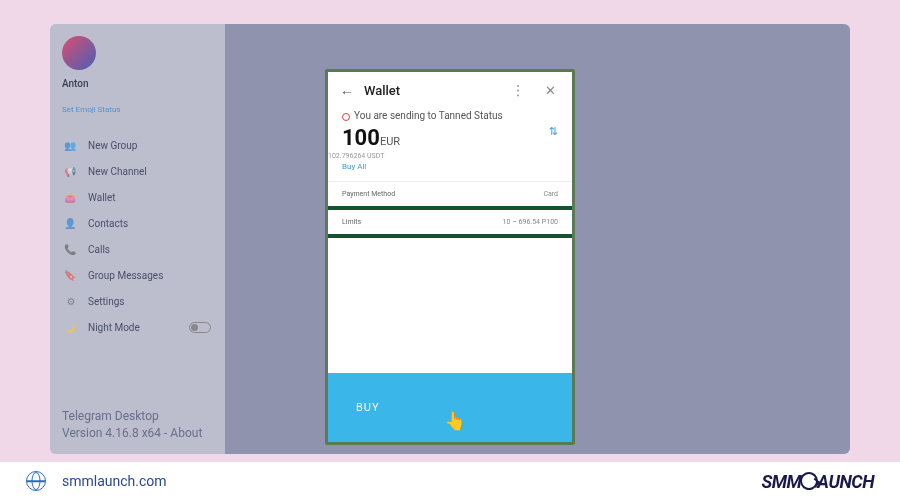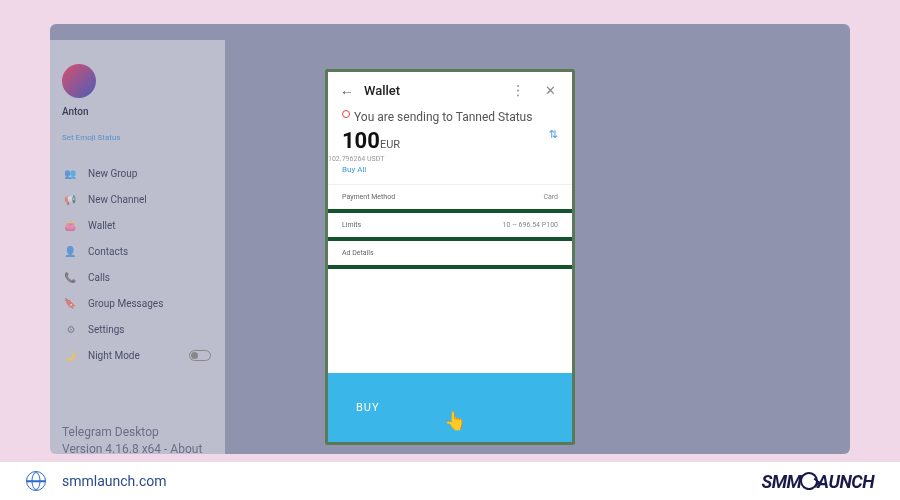--- a/index.html
+++ b/index.html
@@ -1,34 +1,34 @@
 <!DOCTYPE html>
 <html><head>
 <meta charset="utf-8">
 <style>
 *{margin:0;padding:0;box-sizing:border-box;font-family:-apple-system,BlinkMacSystemFont,"Segoe UI",Roboto,sans-serif}
 body{width:900px;height:500px;background:#f0d8e8;position:relative;overflow:hidden}
 .outer-frame{position:absolute;left:50px;top:24px;width:800px;height:430px;background:#8f93ad;border-radius:6px;overflow:hidden}
-.sidebar{position:absolute;left:0;top:16px;width:175px;height:100%;background:rgba(255,255,255,0.4);padding:24px 12px}
+.sidebar{position:absolute;left:0;top:0;width:175px;height:100%;background:rgba(255,255,255,0.4);padding:12px 12px}
 .avatar{width:34px;height:34px;border-radius:50%;background:linear-gradient(135deg,#d94f6e,#4a5eb8);margin-bottom:8px}
 .username{font-size:10px;color:#3a3f56;font-weight:500}
 .user-status{font-size:8px;color:#5a8fcc;margin-top:16px}
 .menu{margin-top:18px}
 .menu-item{display:flex;align-items:center;padding:6px 2px;font-size:10px;color:#4a4f68;gap:10px}
 .menu-item .ico{width:14px;height:14px;opacity:0.55;flex-shrink:0;display:flex;align-items:center;justify-content:center}
 .menu-item .toggle{margin-left:auto;width:22px;height:11px;border:1px solid #888;border-radius:6px;position:relative}
 .menu-item .toggle::after{content:'';position:absolute;left:1px;top:1px;width:7px;height:7px;background:#888;border-radius:50%}
 .sidebar-footer{position:absolute;bottom:12px;left:12px;font-size:12px;color:#6a6f88;line-height:1.4}
 .modal{position:absolute;left:275px;top:45px;width:250px;height:376px;background:#fff;border:3px solid #5a7a56;border-radius:2px;display:flex;flex-direction:column}
 .modal-header{display:flex;align-items:center;padding:10px 12px;gap:10px}
 .modal-header .back{font-size:14px;color:#555}
 .modal-header .title{font-size:13px;font-weight:500;color:#222;flex:1}
 .modal-header .dots{font-size:14px;color:#888;padding:0 6px}
 .modal-header .close{font-size:13px;color:#888;padding:0 4px}
-.send-notice{padding:2px 14px;font-size:12px;color:#555;display:flex;align-items:flex-start;gap:4px}
+.send-notice{padding:2px 14px;font-size:10px;color:#555;display:flex;align-items:flex-end;gap:4px}
 .send-notice .red-dot{width:8px;height:8px;border:1.5px solid #e04040;border-radius:50%;display:inline-block}
 .amount-row{padding:2px 14px;display:flex;align-items:baseline;position:relative}
 .amount-row .amt{font-size:22px;font-weight:700;color:#111}
 .amount-row .cur{font-size:11px;color:#555;font-weight:400}
 .amount-row .swap{position:absolute;right:14px;top:2px;font-size:11px;color:#4aa0dd}
 .sub-amount{padding:0 0;font-size:7px;color:#999}
 .link-text{padding:2px 14px 10px;font-size:8px;color:#3a9adb}
 .detail-section{border-top:1px solid #eee}
 .detail-row{display:flex;justify-content:space-between;padding:8px 14px;font-size:7px;color:#666;border-bottom:4px solid #14532d}
 .detail-row .val{color:#888}
@@ -113,24 +113,20 @@
     <div class="link-text">Buy All</div>
     <div class="detail-section">
       <div class="detail-row">
           <span>Payment Method</span>
           <span class="val">Card</span>
         </div>
       <div class="detail-row">
           <span>Limits</span>
           <span class="val">10 – 696.54 P100</span>
         </div>
-      <div class="detail-row">
-          <span>Ad Details</span>
-          <span class="val"></span>
-        </div>
     </div>
     <div class="modal-body"></div>
     <div class="buy-btn">
       <span>BUY</span>
       <span class="cursor">👆</span>
     </div>
   </div>
 </div>
 
 <div class="bottom-bar">

